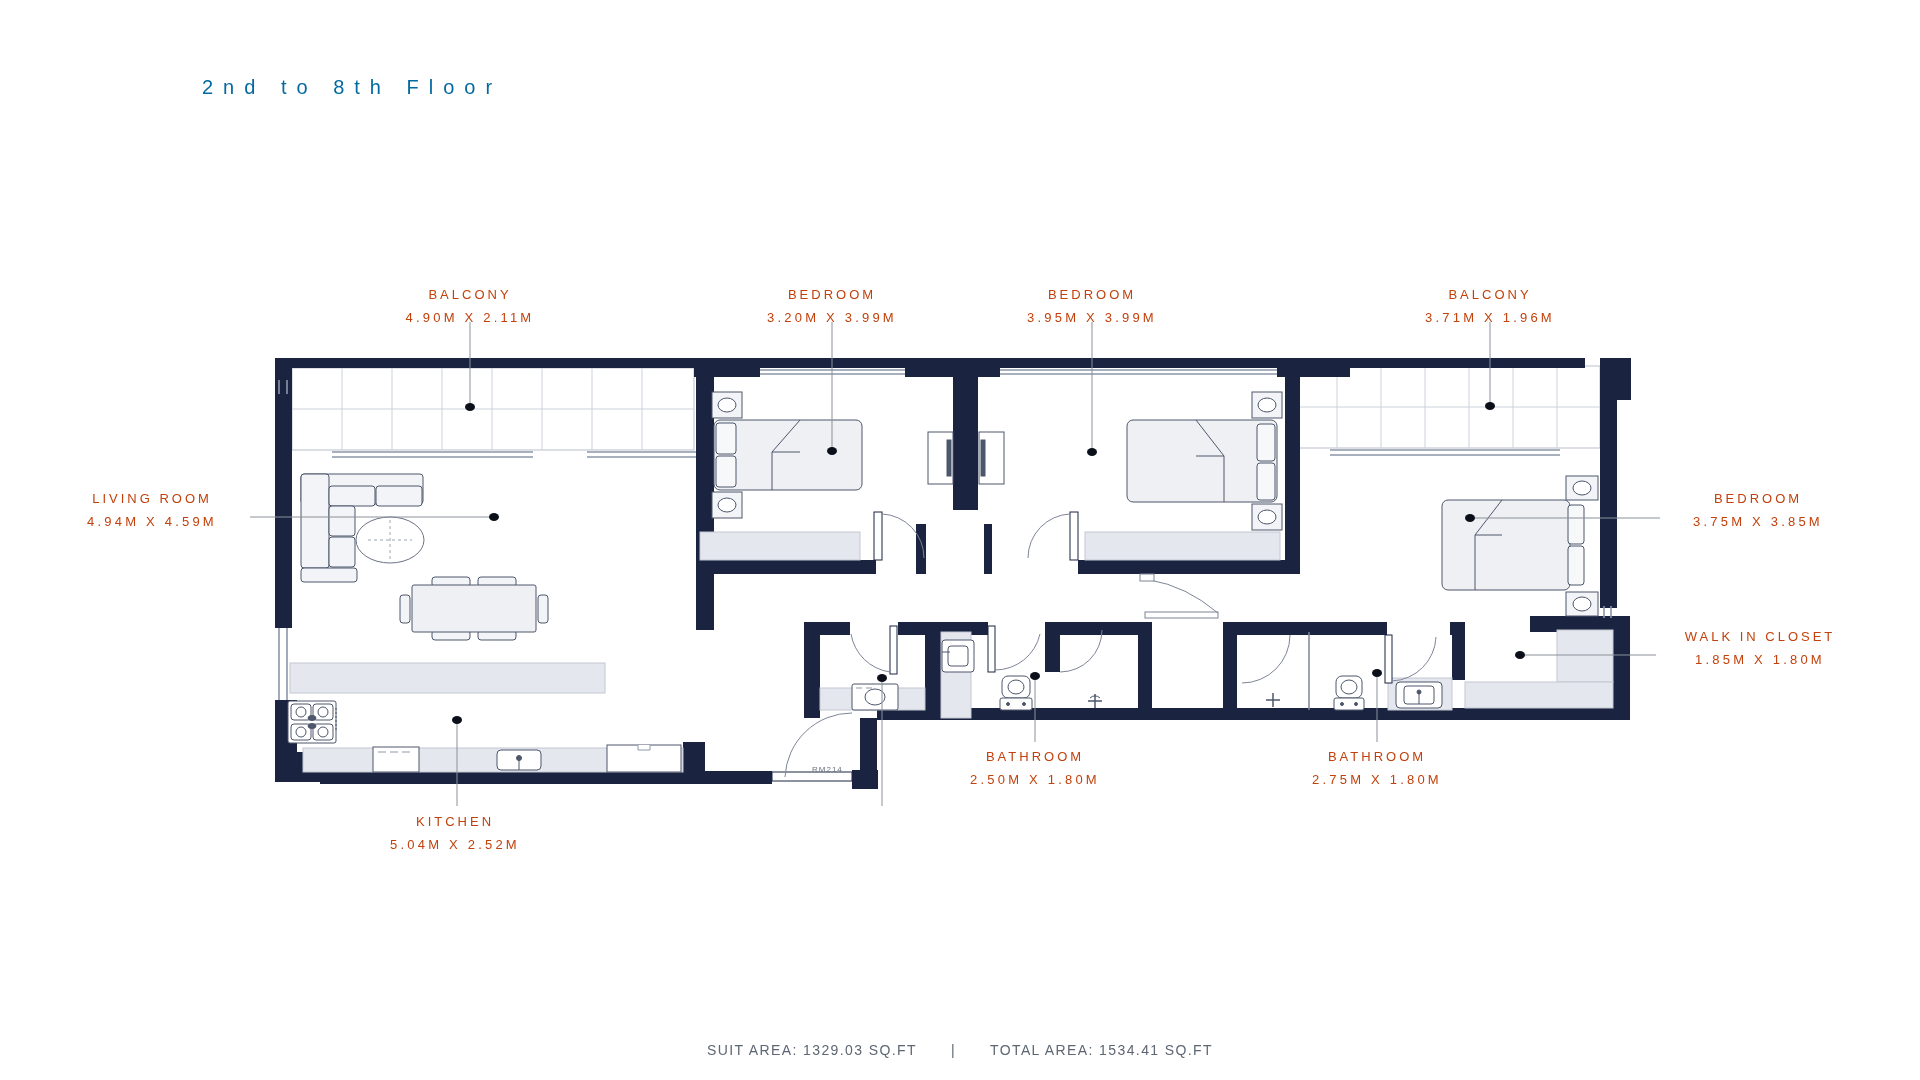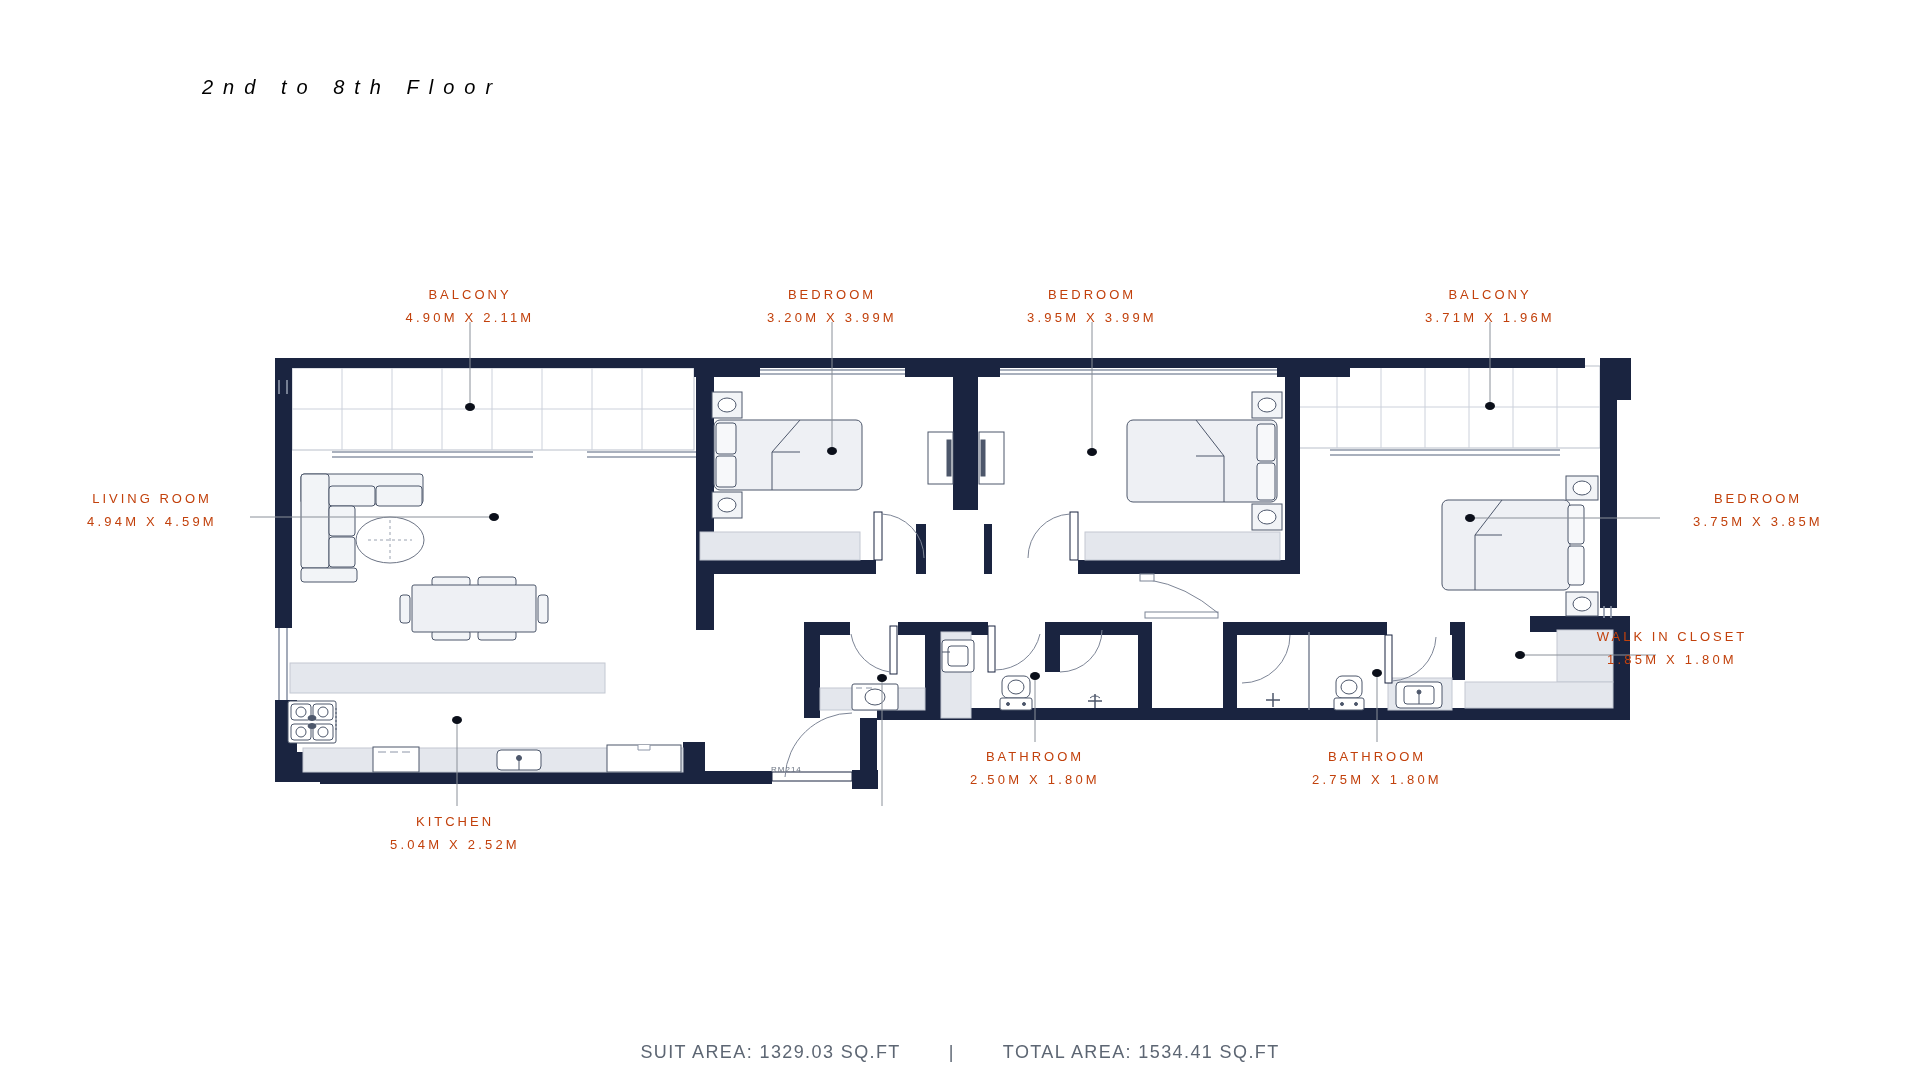--- a/index.html
+++ b/index.html
@@ -2,30 +2,30 @@
 <html><head>
 <meta charset="utf-8">
 <style>
   html,body{margin:0;padding:0;background:#ffffff;}
   #stage{position:relative;width:1920px;height:1080px;background:#fff;overflow:hidden;
          font-family:"Liberation Sans", sans-serif;}
   
   #title-row{position:absolute;left:200px;top:34px;white-space:nowrap;}
   #title-main{font-size:32px;font-weight:800;letter-spacing:10px;color:#1b2540;}
   #title-type{font-size:21px;font-weight:400;letter-spacing:7px;color:#343c4e;margin-left:26px;}
-  #subtitle{position:absolute;left:202px;top:76px;font-size:20px;letter-spacing:10px;color:#000000;font-style:italic;}
+  #subtitle{position:absolute;left:202px;top:76px;font-size:20px;letter-spacing:10px;color:#0369a1;}
   
   .rlabel{position:absolute;text-align:center;color:#c2410c;}
   .rname{font-size:13px;letter-spacing:3px;line-height:17px;}
   .rdims{font-size:13px;letter-spacing:3.2px;line-height:17px;margin-top:6px;}
   
-  #door-tag{position:absolute;left:771px;top:765px;font-size:8px;letter-spacing:1px;color:#6b7482;}
+  #door-tag{position:absolute;left:812px;top:765px;font-size:8px;letter-spacing:1px;color:#6b7482;}
   
   #footer{position:absolute;left:0;top:1042px;width:1920px;display:flex;justify-content:center;
-          gap:48px;font-size:18px;letter-spacing:1.4px;color:#5d6673;text-align:right;}
+          gap:34px;font-size:14px;letter-spacing:1.4px;color:#5d6673;text-align:right;}
   svg{position:absolute;left:0;top:0;}
 </style>
 </head>
 <body>
 
 <div id="stage">
 
   <div id="subtitle">2nd to 8th Floor</div>
 
   <svg width="1920" height="1080" viewBox="0 0 1920 1080">
@@ -332,21 +332,21 @@
     <div class="rdims">3.71M X 1.96M</div>
   </div>
   <div class="rlabel" style="left:32px;top:490px;width:240px;">
     <div class="rname">LIVING ROOM</div>
     <div class="rdims">4.94M X 4.59M</div>
   </div>
   <div class="rlabel" style="left:1638px;top:490px;width:240px;">
     <div class="rname">BEDROOM</div>
     <div class="rdims">3.75M X 3.85M</div>
   </div>
-  <div class="rlabel" style="left:1542px;top:628px;width:260px;">
+  <div class="rlabel" style="left:1630px;top:628px;width:260px;">
     <div class="rname">WALK IN CLOSET</div>
     <div class="rdims">1.85M X 1.80M</div>
   </div>
   <div class="rlabel" style="left:915px;top:748px;width:240px;">
     <div class="rname">BATHROOM</div>
     <div class="rdims">2.50M X 1.80M</div>
   </div>
   <div class="rlabel" style="left:1257px;top:748px;width:240px;">
     <div class="rname">BATHROOM</div>
     <div class="rdims">2.75M X 1.80M</div>

